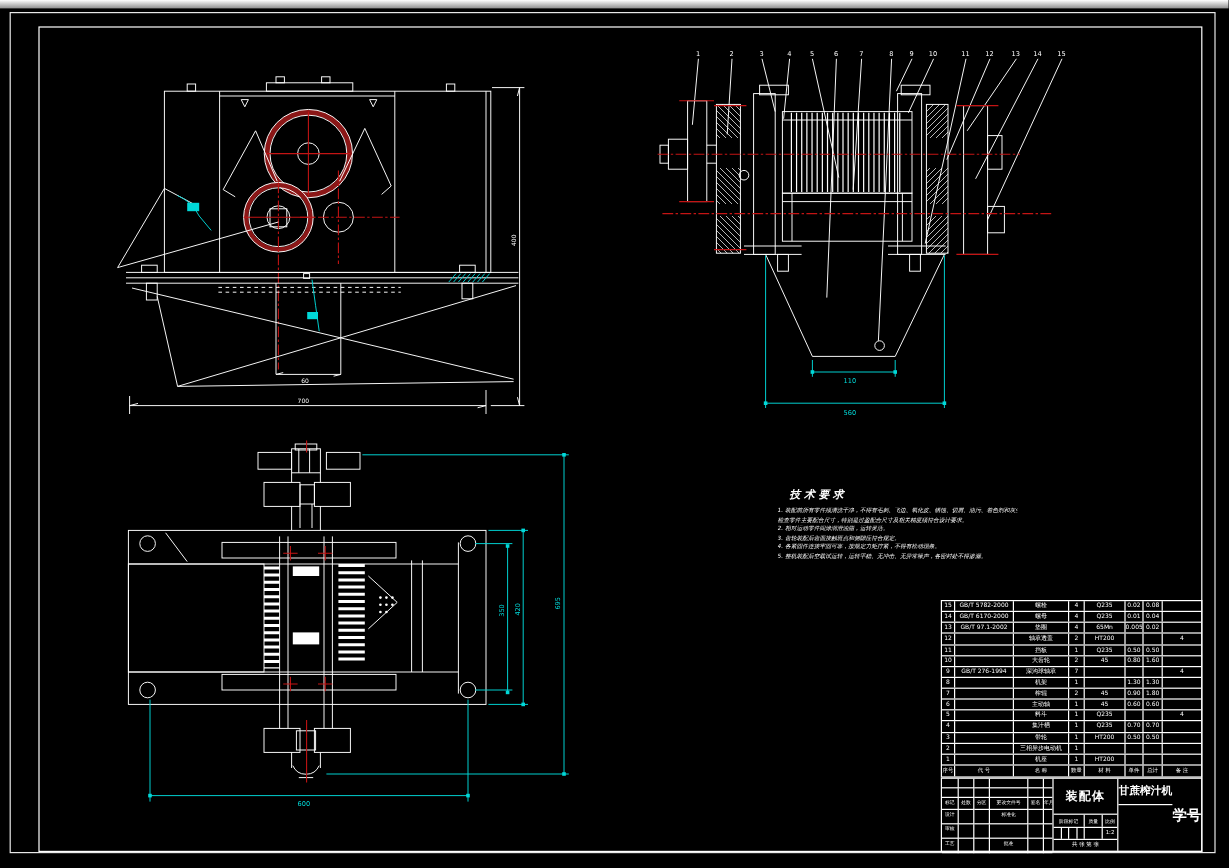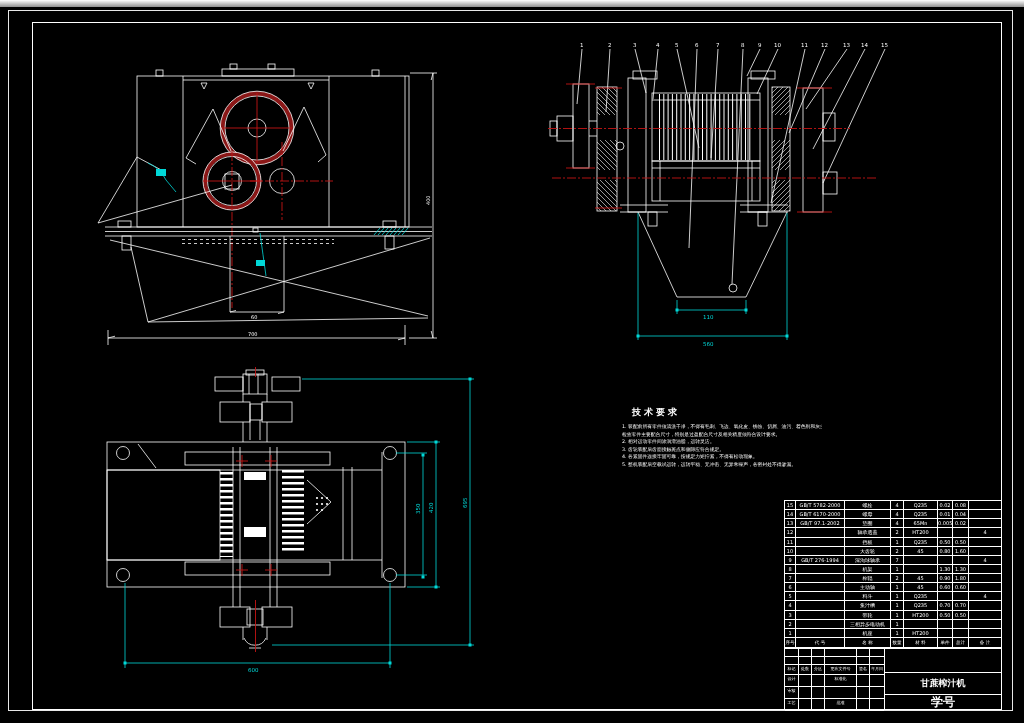--- a/index.html
+++ b/index.html
@@ -17,21 +17,21 @@
   .r{stroke:#c41414;fill:none;stroke-width:.9}
   .rd{stroke:#c41414;fill:none;stroke-width:.9;stroke-dasharray:9 2 2 2}
   .m{stroke:#8b1717;fill:none}
   .c{stroke:#00d8d8;fill:none;stroke-width:.8}
   .cf{fill:#00d8d8}
   .ct{fill:#00d8d8;font-size:5.5px}
   .dimt{font-size:5px;fill:#fff}
   .bal{font-size:5.5px;fill:#fff}
 
   
-  .tech{position:absolute;left:622px;top:406px;width:200px;overflow:hidden;}
+  .tech{position:absolute;left:648px;top:406px;width:200px;overflow:hidden;font-style:italic;}
   .tech-title{font-size:9px;font-weight:bold;letter-spacing:3px;margin:0 0 4px 10px;}
   .tech-line{font-size:4.8px;line-height:7.6px;white-space:nowrap;overflow:hidden;}
 
   
   .bom{position:absolute;left:784px;top:500px;width:218px;height:148px;
        border:1px solid #fff;box-sizing:border-box;font-size:5px;}
   .bom-body{height:137px;display:grid;grid-template-rows:repeat(15,1fr);}
   .bom-row{display:grid;grid-template-columns:11px 49px 46px 13px 34px 15px 16px 1fr;
            border-bottom:1px solid #fff;box-sizing:border-box;}
   .bom-row>div{border-right:1px solid #fff;box-sizing:border-box;overflow:hidden;
@@ -59,21 +59,21 @@
   .tb-mrow>div{border-right:1px solid #fff;font-size:4px;text-align:center;line-height:11px;
                overflow:hidden;white-space:nowrap;}
   .tb-mrow>div:last-child{border-right:none;}
   .tb-boxes{display:grid;grid-template-columns:6.5px 6.5px 6.5px 6.5px 15px 1fr;height:10px;
             border-bottom:1px solid #fff;}
   .tb-boxes>div{border-right:1px solid #fff;font-size:4.5px;text-align:center;line-height:10px;
                 overflow:hidden;}
   .tb-boxes>div:last-child{border-right:none;}
   .tb-sheet{flex:1;font-size:4.5px;text-align:center;line-height:10px;overflow:hidden;
             white-space:nowrap;}
-  .tb-right{flex:1;display:flex;flex-direction:column;font-family:Liberation Serif, serif;}
+  .tb-right{flex:1;display:flex;flex-direction:row;font-family:Liberation Serif, serif;}
   .tb-r1{height:24px;border-bottom:1px solid #fff;}
   .tb-r2{height:22px;border-bottom:1px solid #fff;display:flex;align-items:center;
          justify-content:center;font-size:9px;font-weight:bold;overflow:hidden;white-space:nowrap;}
   .tb-r3{flex:1;display:flex;align-items:center;justify-content:center;font-size:12px;
          font-weight:bold;overflow:hidden;white-space:nowrap;}
 </style>
 </head>
 <body>
 
 <div class="stage">
@@ -569,19 +569,36 @@
       </div>
       <div class="tb-lrow" style="height:12px;border-bottom:none">
         <div>工艺</div>
         <div></div>
           <div></div>
         <div>批准</div>
         <div></div>
           <div></div>
       </div>
     </div>
+    <div class="tb-mid">
+      <div class="tb-title">装配体</div>
+      <div class="tb-mrow">
+        <div>阶段标记</div>
+        <div>质量</div>
+        <div>比例</div>
+      </div>
+      <div class="tb-boxes">
+        <div></div>
+          <div></div>
+          <div></div>
+          <div></div>
+          <div></div>
+        <div>1:2</div>
+      </div>
+      <div class="tb-sheet">共 张 第 张</div>
+    </div>
     <div class="tb-right">
       <div class="tb-r1"></div>
       <div class="tb-r2">甘蔗榨汁机</div>
       <div class="tb-r3">学号</div>
     </div>
   </div>
 </div>
 
 </body></html>

